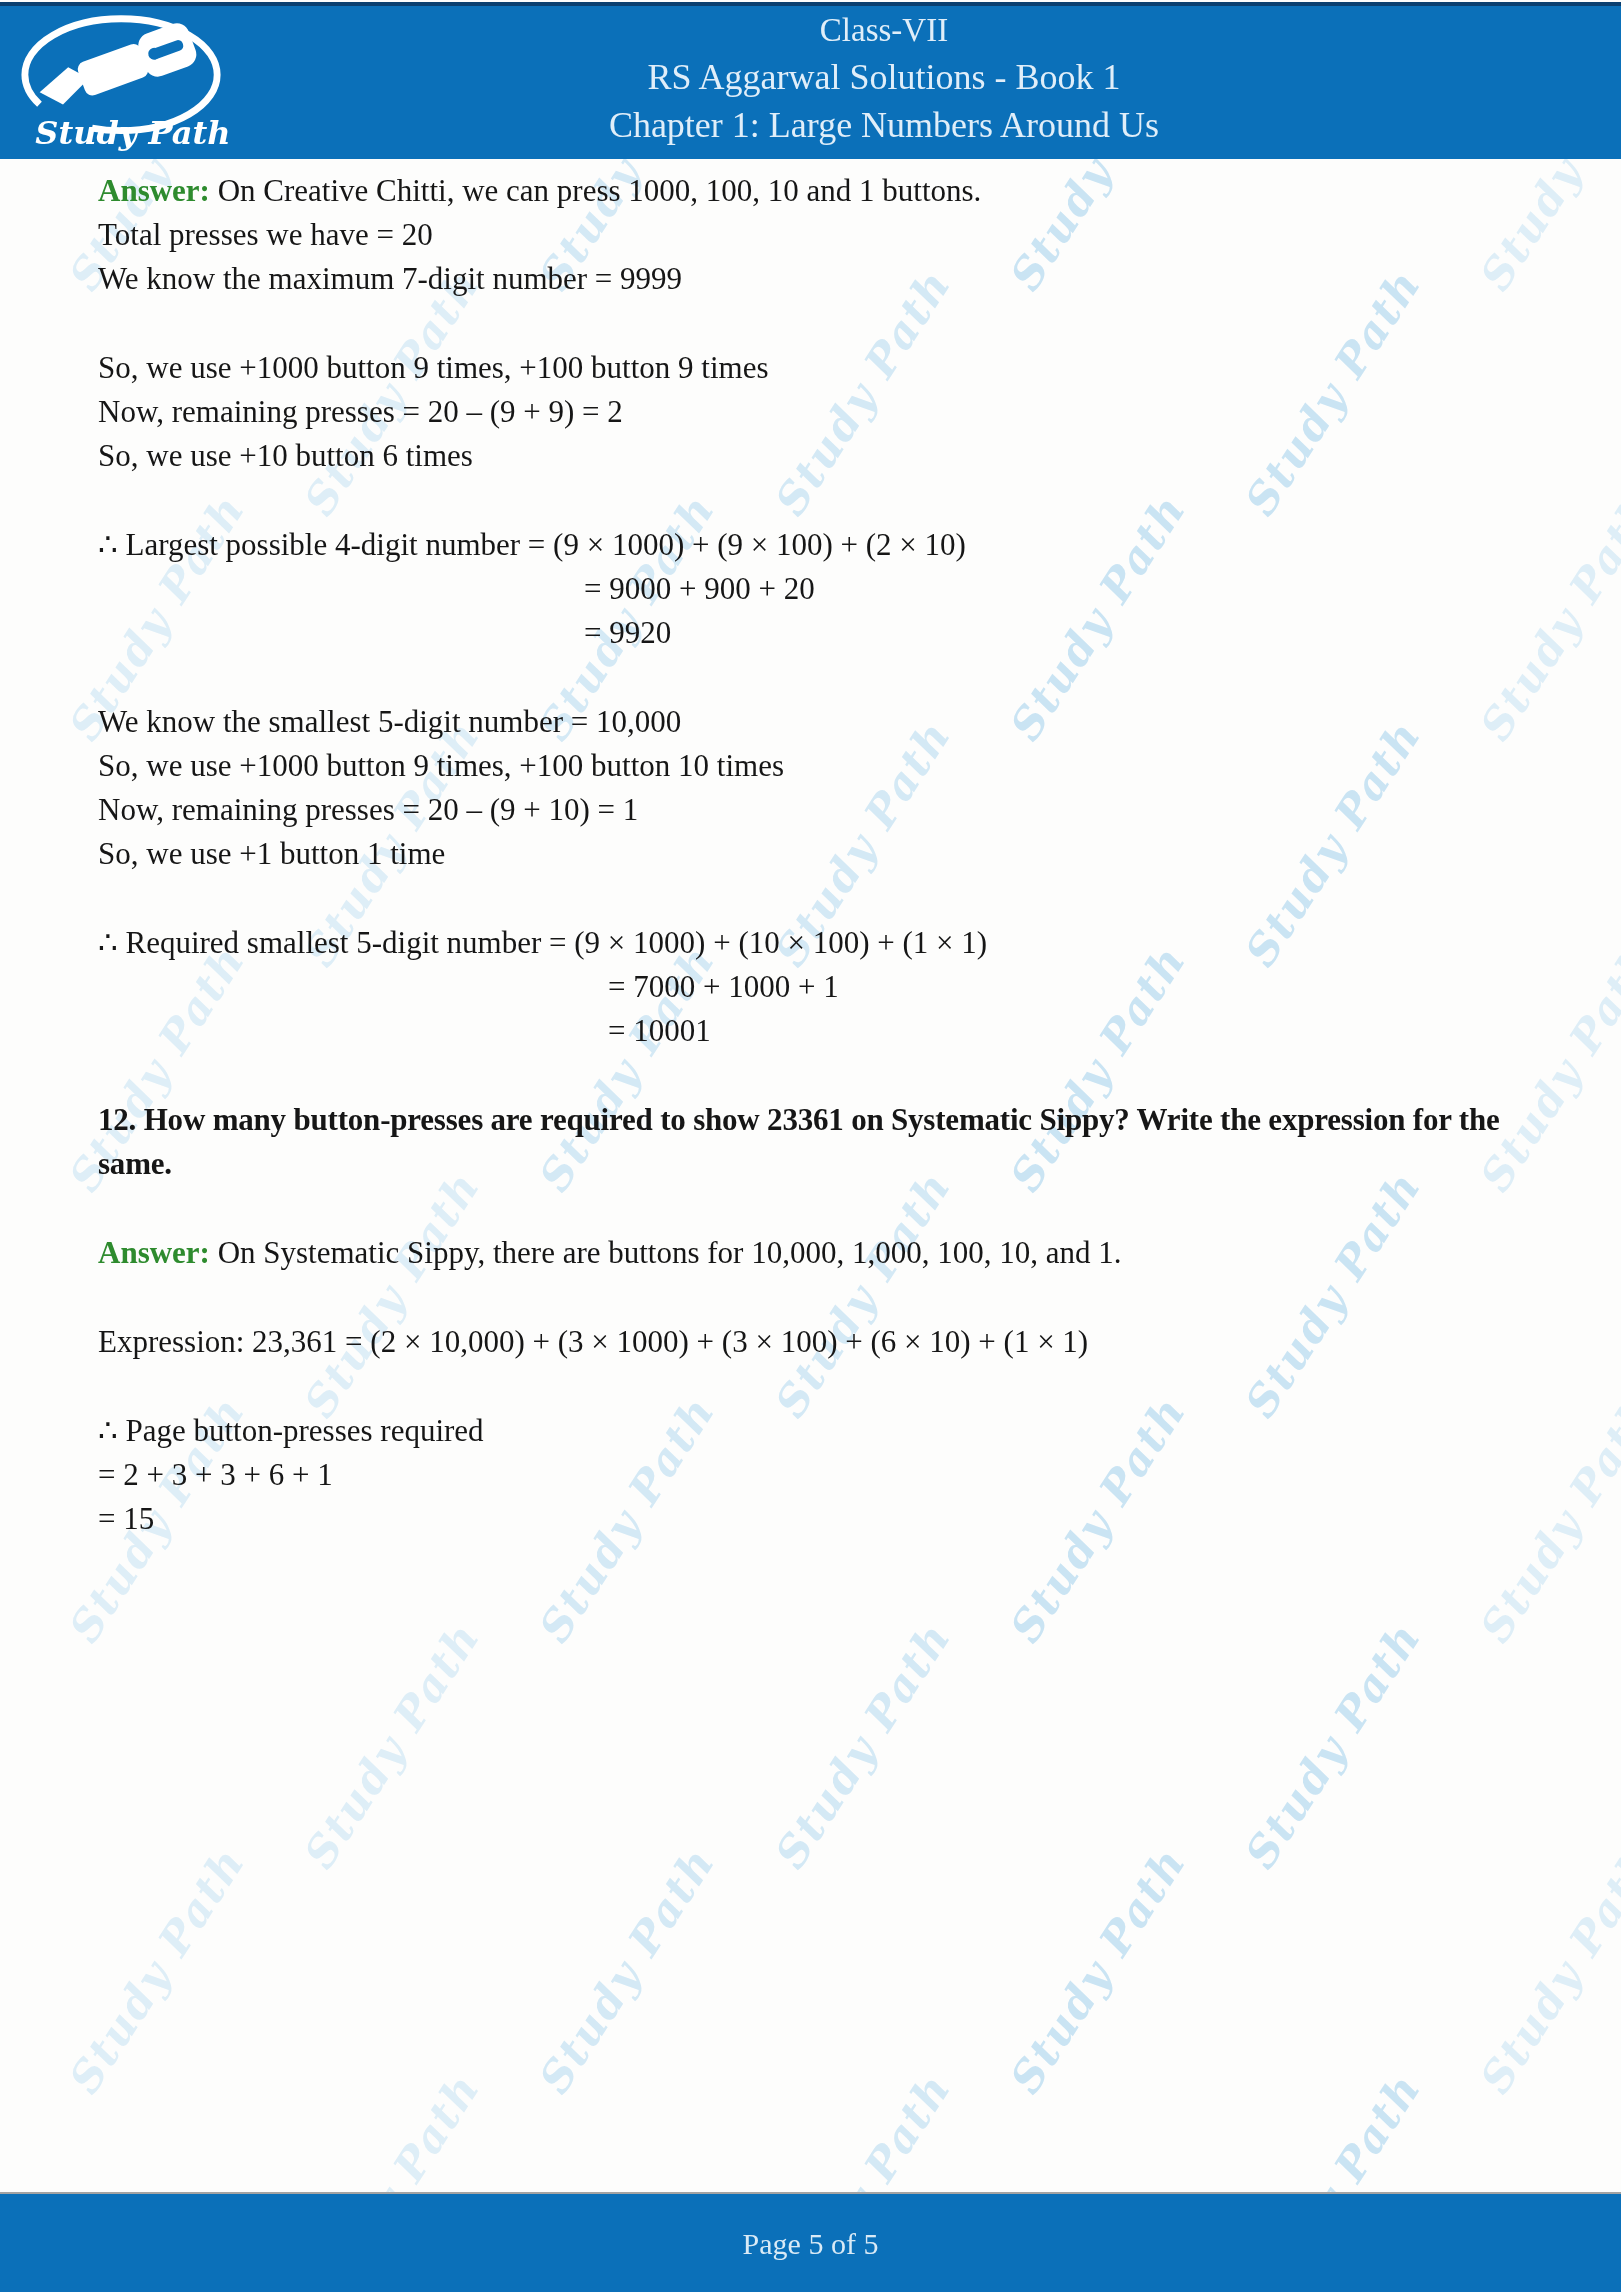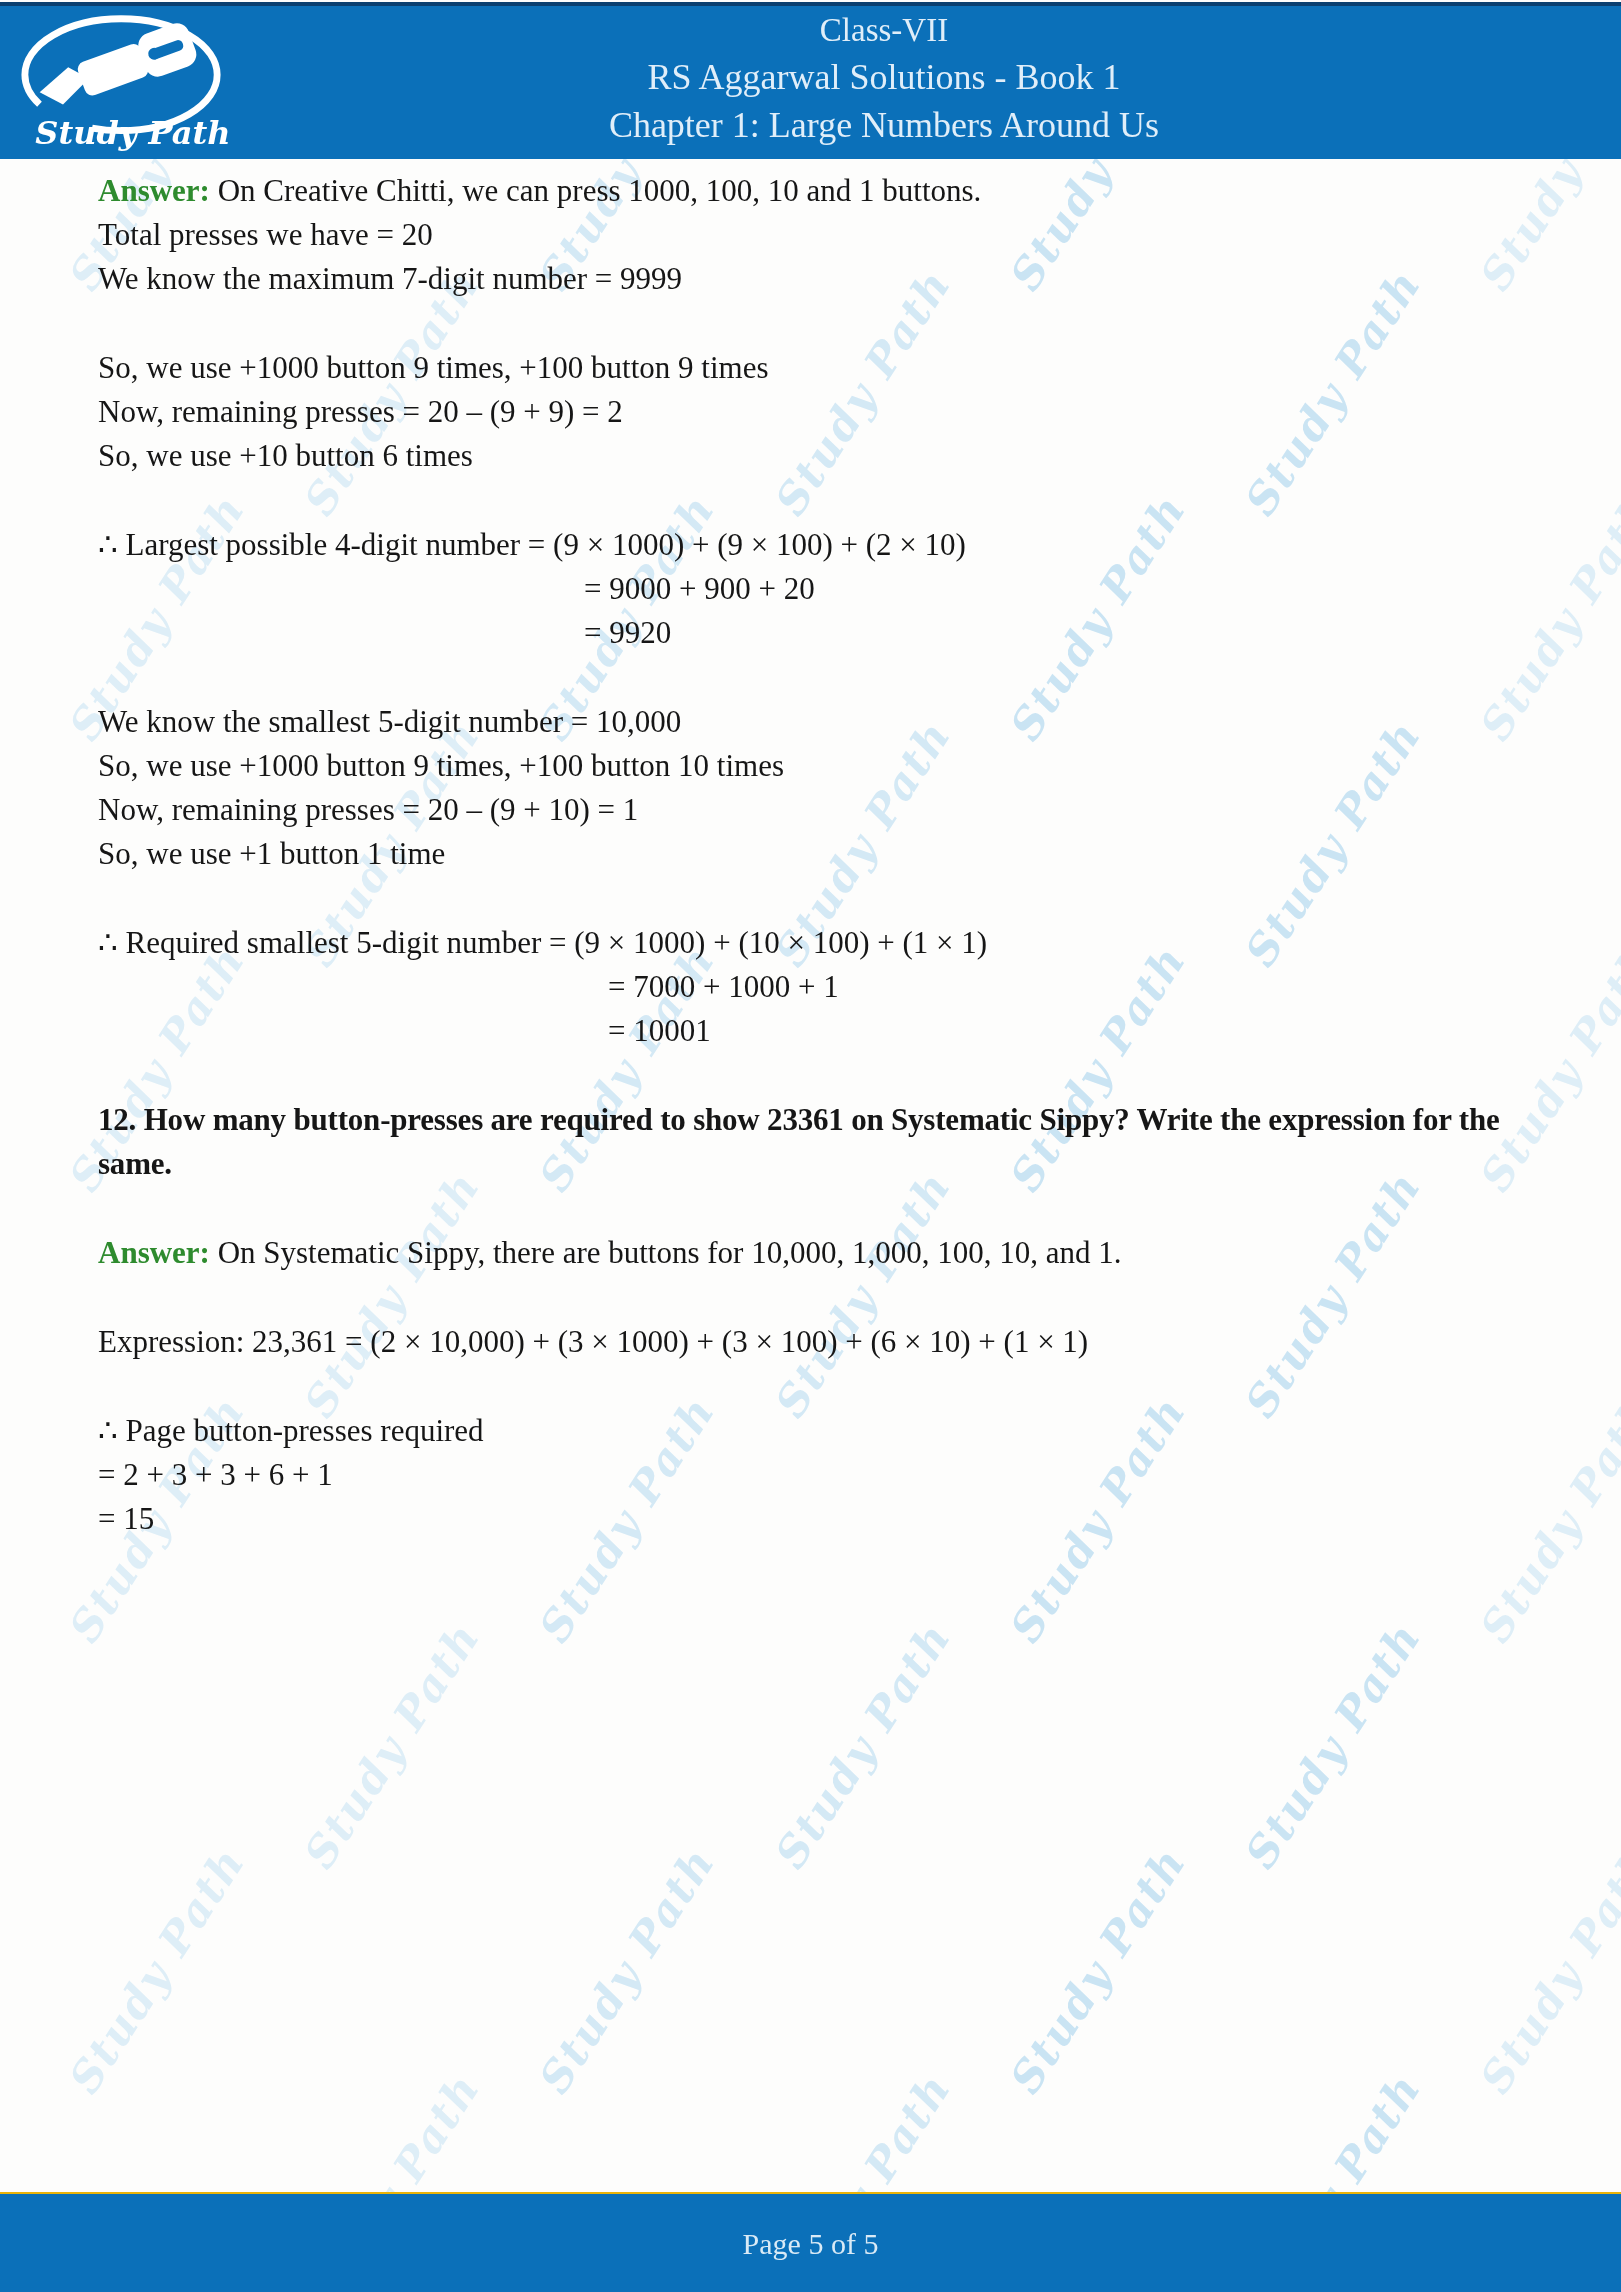--- a/index.html
+++ b/index.html
@@ -52,21 +52,21 @@
   .line{margin:0;font-size:31px;line-height:44px;}
   .gap{margin-top:45px;}
   .indent1{padding-left:486px;}
   .indent2{padding-left:510px;}
   .question{font-weight:bold;letter-spacing:-0.2px;}
   .answer-label{color:var(--green,#2e8b2e);font-weight:bold;}
   
   .footer{
     position:absolute;left:0;right:0;bottom:0;height:99px;
     background:var(--blue,#0b70b9);
-    border-top:2px solid #eab308;
+    border-top:2px solid #a3a3a3;
     display:flex;align-items:center;justify-content:center;
   }
   .footer span{color:#d9eaf6;font-size:30px;}
 </style>
 </head>
 <body>
 
 <div class="page">
 
   <div class="watermark-layer">

